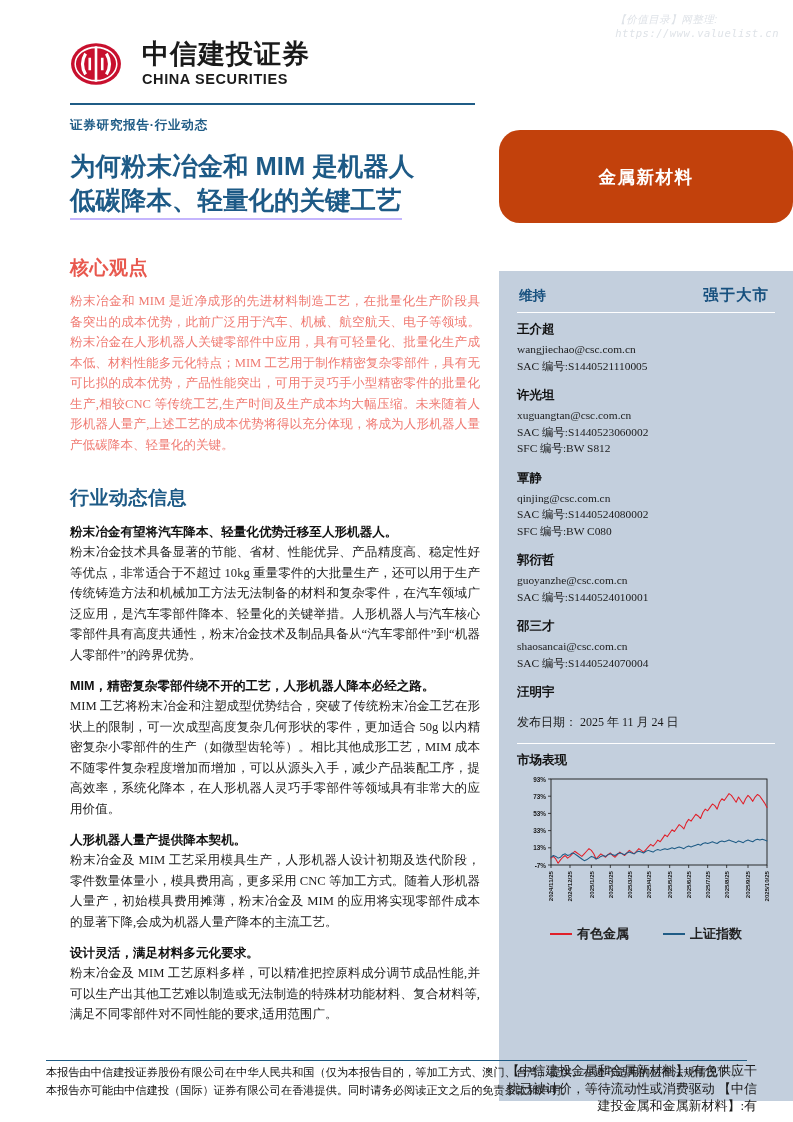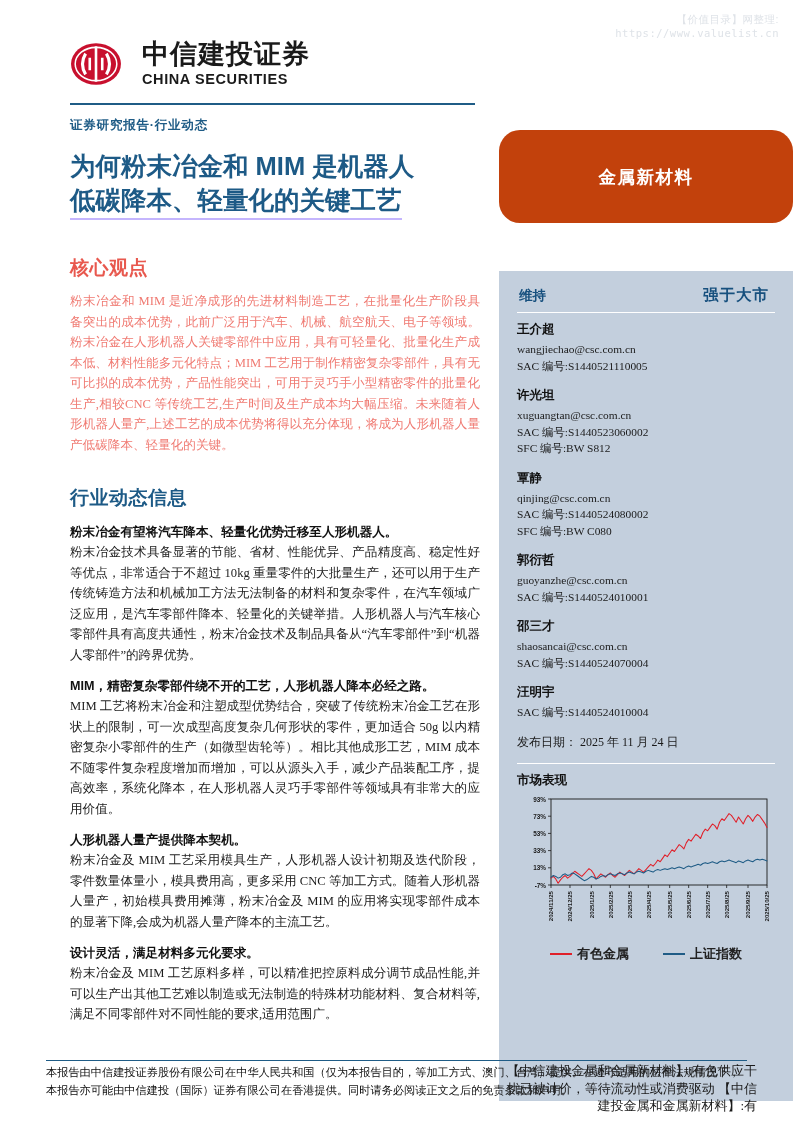--- a/index.html
+++ b/index.html
@@ -7,22 +7,22 @@
     width: 793px; height: 1122px;
     background: #ffffff;
     font-family: "Liberation Serif", "DejaVu Serif", serif;
     overflow: hidden;
   }
   .page { position: relative; width: 793px; height: 1122px; background:#fff; }
 
   
   .wm-top {
     position: absolute; top: 12px; right: 14px;
-    text-align: right; line-height: 1.35;
-    color: #dfe3e8; pointer-events: none; user-select: none;
+    text-align: left; line-height: 1.35;
+    color: #dfe3e8; pointer-events: none; user-select: none; font-style: italic;
   }
   .wm-top .wm-l1 { font-size: 10.5px; font-family:"Liberation Sans", sans-serif; letter-spacing:.5px;}
   .wm-top .wm-l2 { font-size: 10.5px; font-family:"DejaVu Sans Mono", monospace; letter-spacing:.5px;}
 
   
   .logo-wrap { position:absolute; left:70px; top:38px; display:flex; align-items:center; gap:20px;}
   .logo-mark { width:52px; height:52px; flex:none; }
   .logo-text-cn { font-family:"Liberation Serif", serif; font-weight:bold; font-size:27px; color:#1a1a1a; letter-spacing:1px; line-height:1; }
   .logo-text-en { font-family:"Liberation Sans", sans-serif; font-weight:bold; font-size:14.5px; color:#1a1a1a; letter-spacing:.6px; margin-top:4px; line-height:1;}
 
@@ -234,21 +234,20 @@
       </div>
 
       <div class="analyst">
         <div class="nm">邵三才</div>
         <div class="ln">shaosancai@csc.com.cn</div>
         <div class="ln">SAC 编号:S1440524070004</div>
       </div>
 
       <div class="analyst">
         <div class="nm">汪明宇</div>
-        <div class="ln">SAC 编号:S1440524010004</div>
       </div>
 
       <div class="pubdate">发布日期： 2025 年 11 月 24 日</div>
 
       <div class="hr-white2"></div>
       <div class="mkt-title">市场表现</div>
 
       <div class="chart-box">
         <svg id="chart-svg" width="258" height="150" viewBox="0 0 258 150">
             <rect x="34" y="6" width="216" height="86" fill="none" stroke="#1a1a1a" stroke-width="0.9"></rect>

